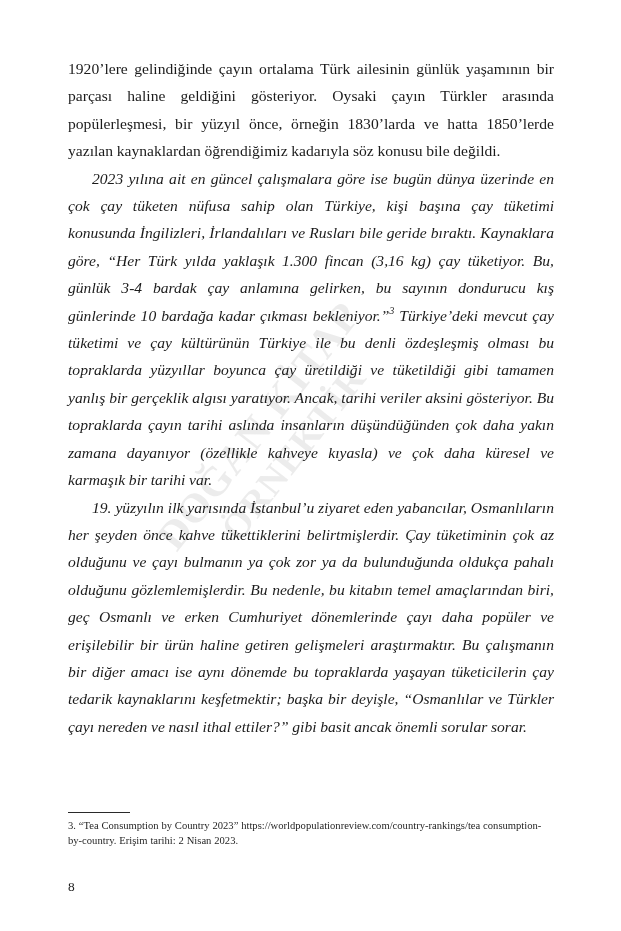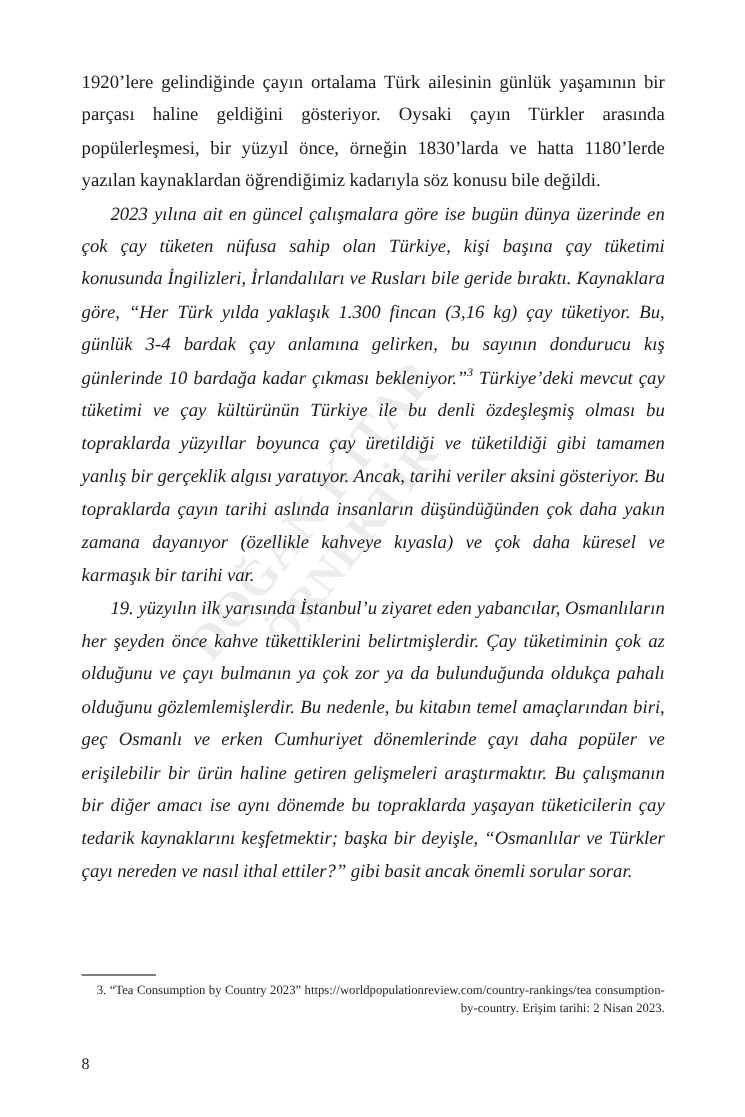--- a/index.html
+++ b/index.html
@@ -82,21 +82,21 @@
   .footnote-rule {
     width: 62px;
     height: 0;
     border-top: 1px solid #2a2a2a;
     margin: 0 0 6px 0;
   }
   .footnote-text {
     margin: 0;
     font-size: 10.6px;
     line-height: 14.6px;
-    text-align: right;
+    text-align: left;
     color: #1f1f1f;
     word-spacing: 0.2px;
   }
 
   
   .folio {
     position: absolute;
     left: 68px;
     top: 878px;
     font-size: 13.4px;
@@ -110,21 +110,21 @@
 
 <div class="page">
 
   <div class="watermark">
     <div class="wm-line l1">DOĞAN KİTAP</div>
     <div class="wm-line l2">ÖRNEKTİR</div>
   </div>
 
   <div class="textblock">
 
-    <p class="para">1920’lere gelindiğinde çayın ortalama Türk ailesinin günlük yaşamının bir parçası haline geldiğini gösteriyor. Oysaki çayın Türkler arasında popülerleşmesi, bir yüzyıl önce, örneğin 1830’larda ve hatta 1180’lerde yazılan kaynaklardan öğrendiğimiz kadarıyla söz konusu bile değildi.</p>
+    <p class="para">1920’lere gelindiğinde çayın ortalama Türk ailesinin günlük yaşamının bir parçası haline geldiğini gösteriyor. Oysaki çayın Türkler arasında popülerleşmesi, bir yüzyıl önce, örneğin 1830’larda ve hatta 1850’lerde yazılan kaynaklardan öğrendiğimiz kadarıyla söz konusu bile değildi.</p>
 
     <p class="para indent"><span>2023 yılına ait en güncel çalışmalara göre ise bugün dünya üzerinde en çok çay tüketen nüfusa sahip olan Türkiye, kişi başına çay tüketimi konusunda İngilizleri, İrlandalıları ve Rusları bile geride bıraktı. Kaynaklara göre, “Her Türk yılda yaklaşık 1.300 fincan (3,16 kg) çay tüketiyor. Bu, günlük 3-4 bardak çay anlamına gelirken, bu sayının dondurucu kış günlerinde 10 bardağa kadar çıkması bekleniyor.”</span><sup>3</sup><span> Türkiye’deki mevcut çay tüketimi ve çay kültürünün Türkiye ile bu denli özdeşleşmiş olması bu topraklarda yüzyıllar boyunca çay üretildiği ve tüketildiği gibi tamamen yanlış bir gerçeklik algısı yaratıyor. Ancak, tarihi veriler aksini gösteriyor. Bu topraklarda çayın tarihi aslında insanların düşündüğünden çok daha yakın zamana dayanıyor (özellikle kahveye kıyasla) ve çok daha küresel ve karmaşık bir tarihi var.</span></p>
 
     <p class="para indent">19. yüzyılın ilk yarısında İstanbul’u ziyaret eden yabancılar, Osmanlıların her şeyden önce kahve tükettiklerini belirtmişlerdir. Çay tüketiminin çok az olduğunu ve çayı bulmanın ya çok zor ya da bulunduğunda oldukça pahalı olduğunu gözlemlemişlerdir. Bu nedenle, bu kitabın temel amaçlarından biri, geç Osmanlı ve erken Cumhuriyet dönemlerinde çayı daha popüler ve erişilebilir bir ürün haline getiren gelişmeleri araştırmaktır. Bu çalışmanın bir diğer amacı ise aynı dönemde bu topraklarda yaşayan tüketicilerin çay tedarik kaynaklarını keşfetmektir; başka bir deyişle, “Osmanlılar ve Türkler çayı nereden ve nasıl ithal ettiler?” gibi basit ancak önemli sorular sorar.</p>
 
 
   </div>
 
   <div class="footnote">
     <div class="footnote-rule"></div>

